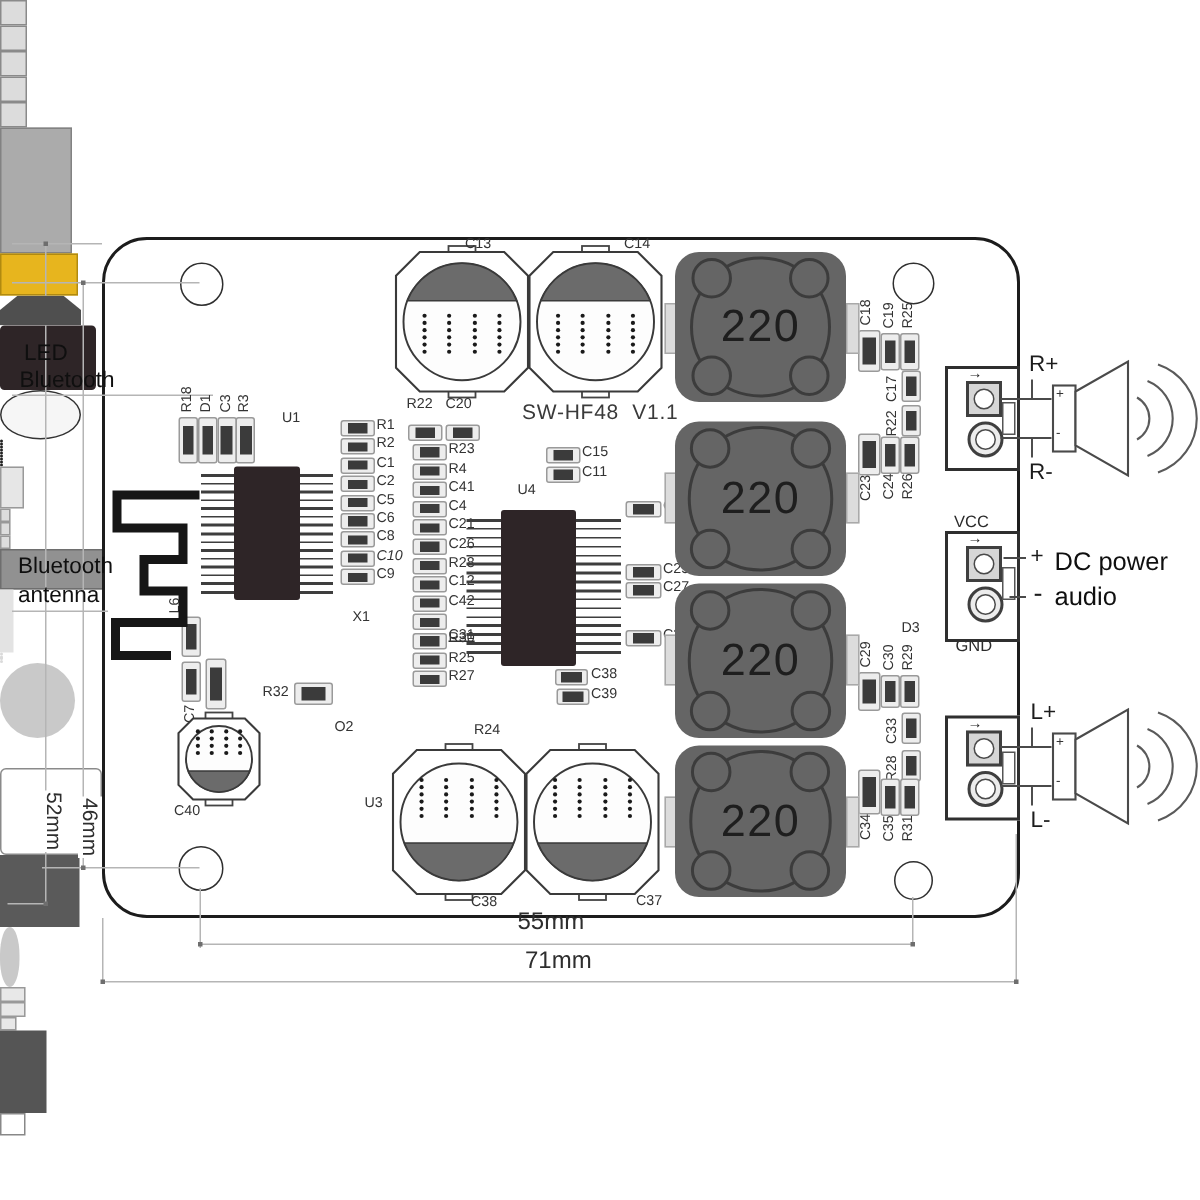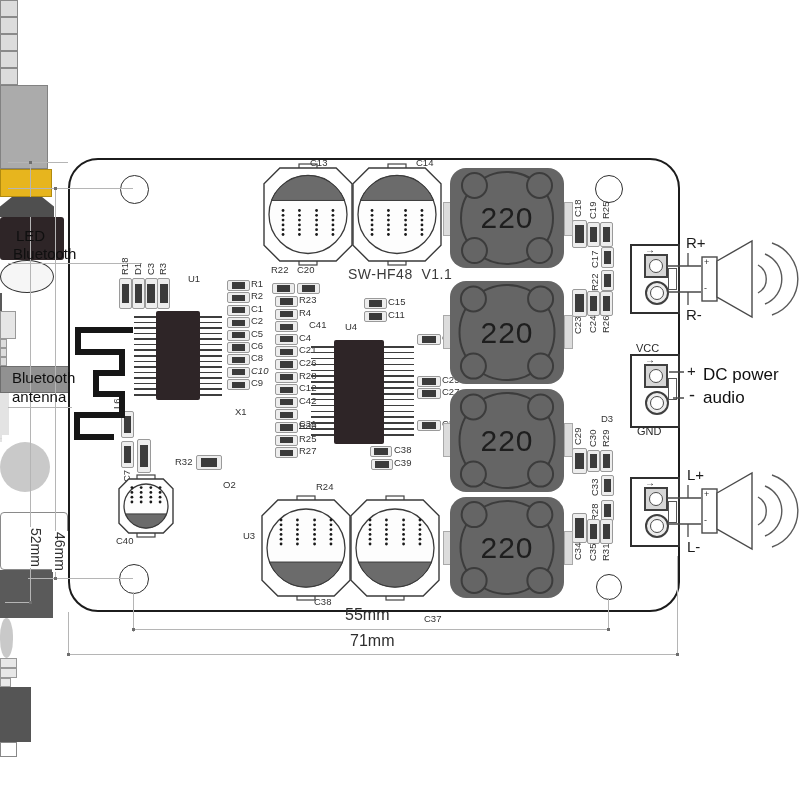--- a/index.html
+++ b/index.html
@@ -165,21 +165,21 @@
       <i></i>
     </div>
     <div class="silk" style="left: 299px; top: 295px;">R23</div>
     <div class="smd" style="left: 275px; top: 308.6px; width: 21px; height: 9px;">
       <i></i>
     </div>
     <div class="silk" style="left: 299px; top: 307.6px;">R4</div>
     <div class="smd" style="left: 275px; top: 321.2px; width: 21px; height: 9px;">
       <i></i>
     </div>
-    <div class="silk" style="left: 309px; top: 320.2px;">C41</div>
+    <div class="silk" style="left: 299px; top: 320.2px;">C41</div>
     <div class="smd" style="left: 275px; top: 333.8px; width: 21px; height: 9px;">
       <i></i>
     </div>
     <div class="silk" style="left: 299px; top: 332.8px;">C4</div>
     <div class="smd" style="left: 275px; top: 346.4px; width: 21px; height: 9px;">
       <i></i>
     </div>
     <div class="silk" style="left: 299px; top: 345.4px;">C21</div>
     <div class="smd" style="left: 275px; top: 359px; width: 21px; height: 9px;">
       <i></i>
@@ -569,21 +569,21 @@
       <circle cx="31.84" cy="18.200000000000003" r="1.4" fill="#1a1a1a"></circle>
       <circle cx="31.84" cy="23" r="1.4" fill="#1a1a1a"></circle>
       <circle cx="41.08" cy="8.600000000000001" r="1.4" fill="#1a1a1a"></circle>
       <circle cx="41.08" cy="13.400000000000002" r="1.4" fill="#1a1a1a"></circle>
       <circle cx="41.08" cy="18.200000000000003" r="1.4" fill="#1a1a1a"></circle>
       <circle cx="41.08" cy="23" r="1.4" fill="#1a1a1a"></circle>
     </svg>
     <div class="silk" style="left: 310px; top: 158px;">C13</div>
     <div class="silk" style="left: 416px; top: 158px;">C14</div>
     <div class="silk" style="left: 314px; top: 597px;">C38</div>
-    <div class="silk" style="left: 404px; top: 614px; padding-left: 20px;">C37</div>
+    <div class="silk" style="left: 404px; top: 596px; padding-left: 20px;">C37</div>
     <div class="silk" style="left: 116px; top: 536px;">C40</div>
     <div class="tab" style="left: 443px; top: 202px; width: 7px; height: 32px;"></div>
     <div class="tab" style="left: 564px; top: 202px; width: 7px; height: 32px;"></div>
     <div class="ind" style="left: 450px; top: 168px; width: 114px; height: 100px;">
       <svg width="114" height="100" viewBox="0 0 114 100" style="left: 0px; top: 0px;">
         <circle cx="57" cy="50" r="46" fill="none" stroke="#3c3c3c" stroke-width="2"></circle>
         <circle cx="24.478" cy="17.478" r="12.5" fill="#656565" stroke="#3c3c3c" stroke-width="2"></circle>
         <circle cx="89.52199999999999" cy="17.478" r="12.5" fill="#656565" stroke="#3c3c3c" stroke-width="2"></circle>
         <circle cx="24.478" cy="82.52199999999999" r="12.5" fill="#656565" stroke="#3c3c3c" stroke-width="2"></circle>
         <circle cx="89.52199999999999" cy="82.52199999999999" r="12.5" fill="#656565" stroke="#3c3c3c" stroke-width="2"></circle>

